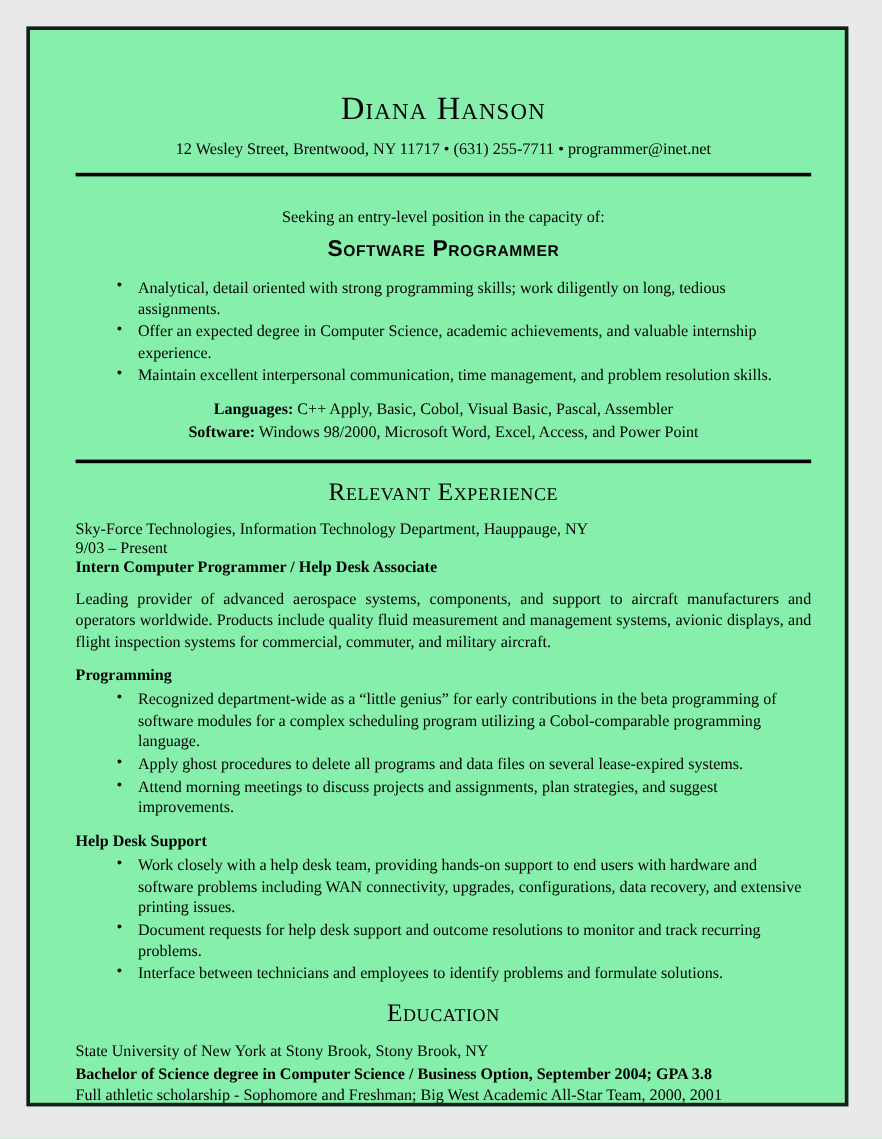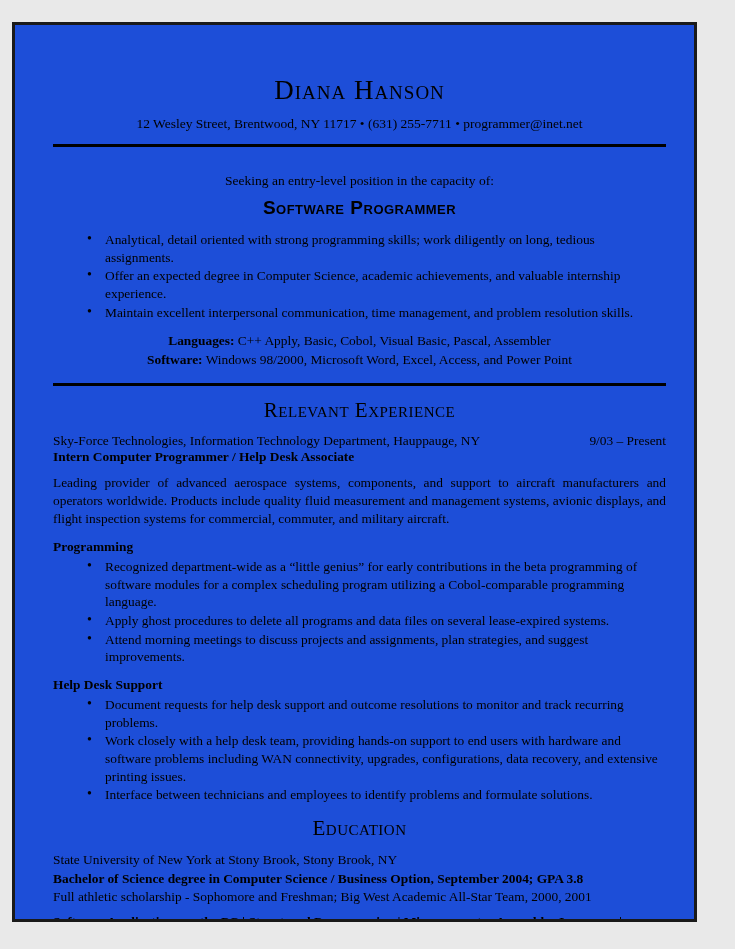--- a/index.html
+++ b/index.html
@@ -9,25 +9,25 @@
   body {
     width: 735px;
     height: 949px;
     background: #e9e9e9;
     font-family: "Liberation Serif", serif;
     color: #000;
     overflow: hidden;
   }
   .page-frame {
     position: absolute;
-    left: 12px;
+    left: 22px;
     top: 22px;
     width: 685px;
     height: 900px;
-    background: #1d4ed8;
+    background: #86efac;
     border: 3px solid #1a1a1a;
     box-sizing: border-box;
     overflow: hidden;
   }
   .page-inner {
     position: absolute;
     left: 38px;
     top: 22px;
     right: 28px;
     bottom: 10px;
@@ -110,20 +110,21 @@
     margin-top: 12px;
     margin-bottom: 10px;
   }
 
   
   .exp-row {
     display: flex;
     justify-content: space-between;
     align-items: baseline;
     font-size: 13.4px;
+    flex-direction: column;
   }
   .exp-company { }
   .exp-dates { white-space: nowrap; }
   .exp-role {
     font-weight: bold;
     font-size: 13.4px;
     margin-top: 0;
   }
   .exp-desc {
     font-size: 13.4px;
@@ -186,22 +187,22 @@
 
     <div class="sub-head">Programming</div>
     <ul class="bullets">
       <li>Recognized department-wide as a “little genius” for early contributions in the beta programming of software modules for a complex scheduling program utilizing a Cobol-comparable programming language.</li>
       <li>Apply ghost procedures to delete all programs and data files on several lease-expired systems.</li>
       <li>Attend morning meetings to discuss projects and assignments, plan strategies, and suggest improvements.</li>
     </ul>
 
     <div class="sub-head">Help Desk Support</div>
     <ul class="bullets">
+      <li>Work closely with a help desk team, providing hands-on support to end users with hardware and software problems including WAN connectivity, upgrades, configurations, data recovery, and extensive printing issues.</li>
       <li>Document requests for help desk support and outcome resolutions to monitor and track recurring problems.</li>
-      <li>Work closely with a help desk team, providing hands-on support to end users with hardware and software problems including WAN connectivity, upgrades, configurations, data recovery, and extensive printing issues.</li>
       <li>Interface between technicians and employees to identify problems and formulate solutions.</li>
     </ul>
 
     <div class="section-head">Education</div>
 
     <div class="edu-line">State University of New York at Stony Brook, Stony Brook, NY</div>
     <div class="edu-line bold">Bachelor of Science degree in Computer Science / Business Option, September 2004; GPA 3.8</div>
     <div class="edu-line">Full athletic scholarship - Sophomore and Freshman; Big West Academic All-Star Team, 2000, 2001</div>
 
     <div class="spacer-6"></div>

